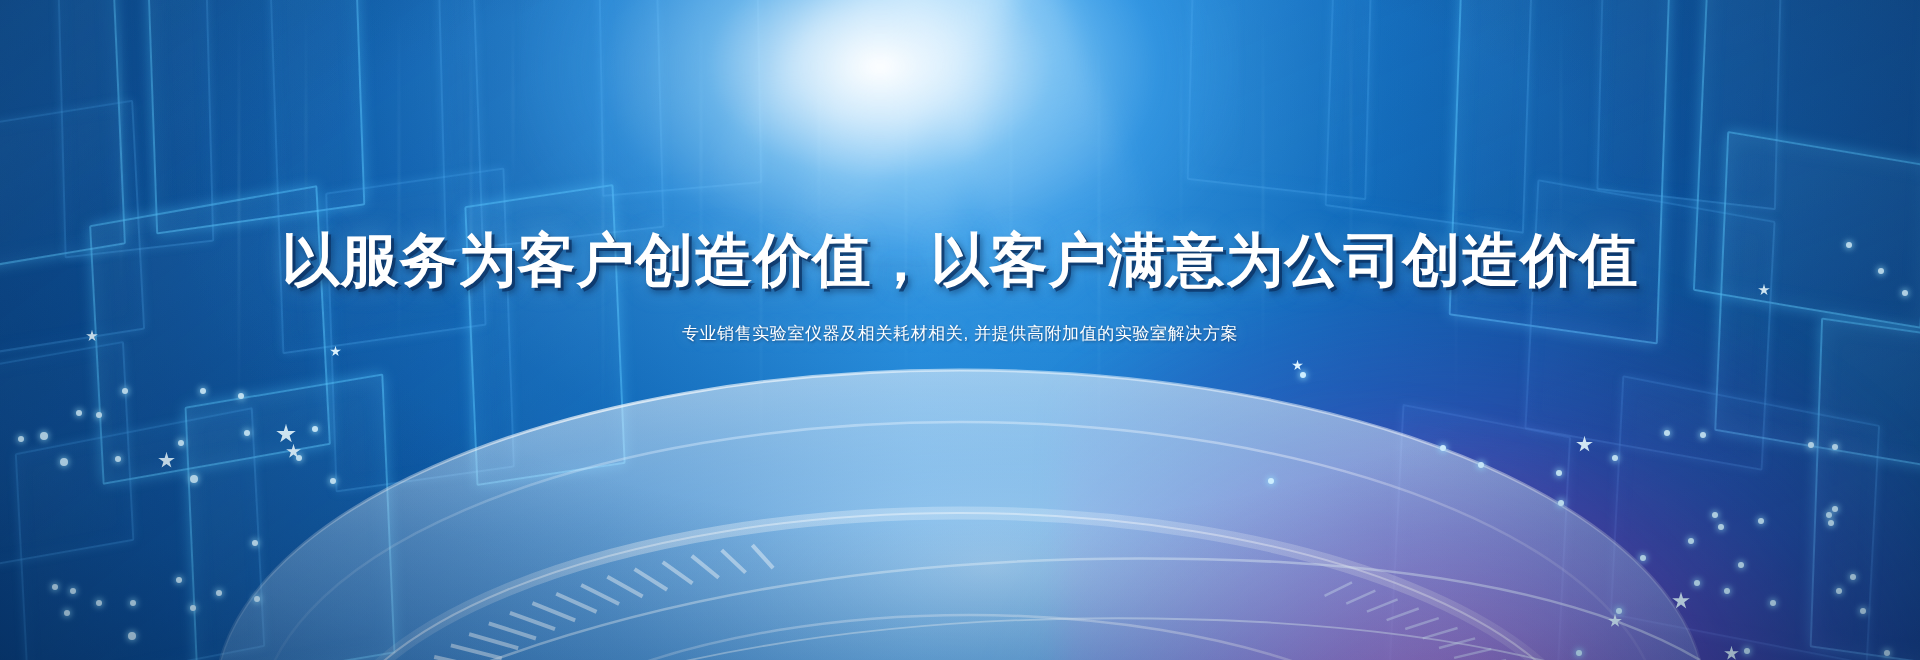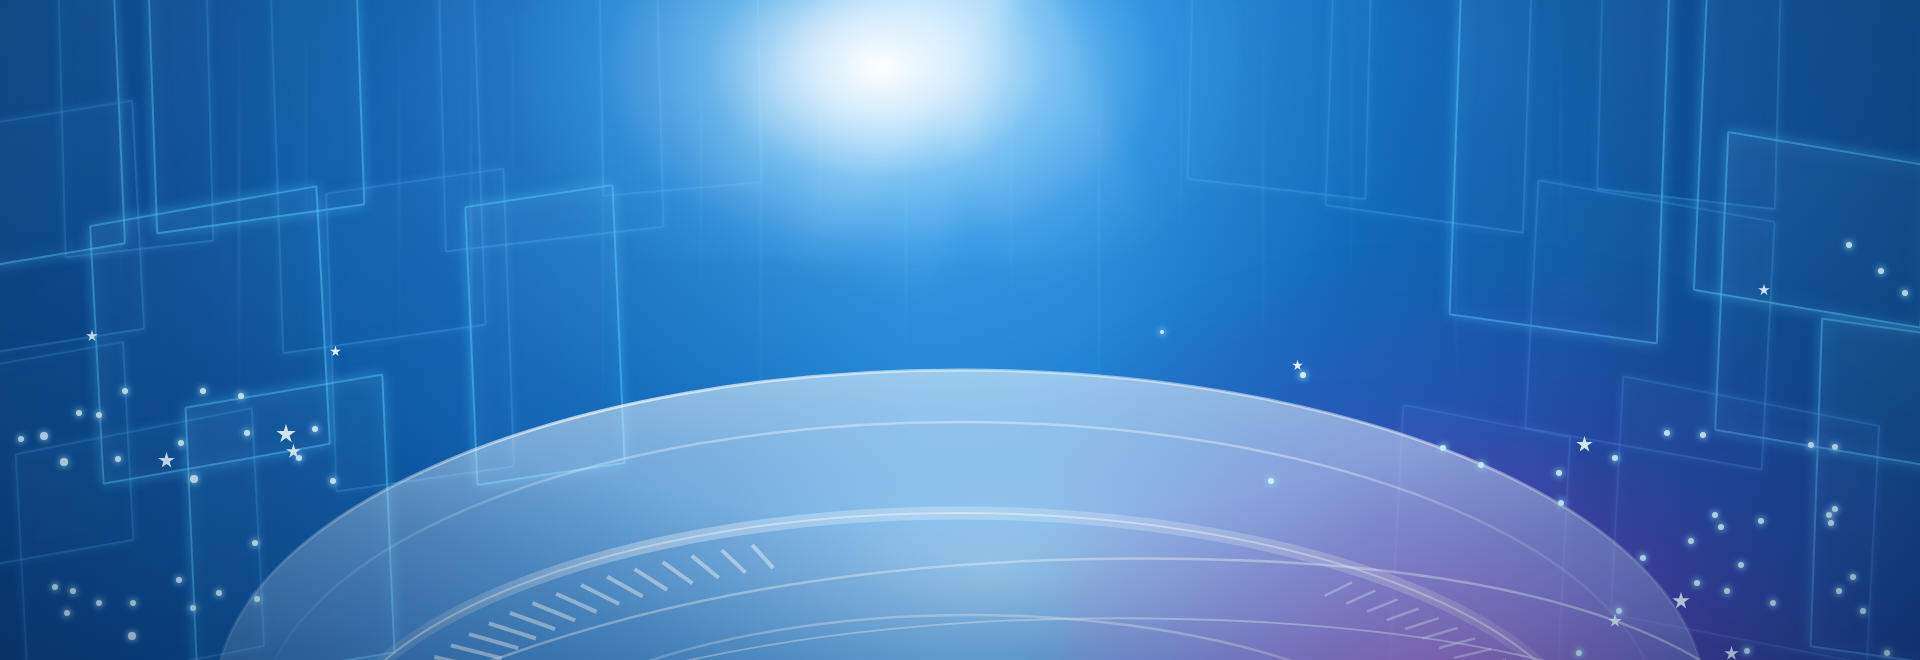--- a/index.html
+++ b/index.html
@@ -455,15 +455,17 @@
       <div class="star" style="left: 1724px; top: 646px; width: 15px; height: 15px;"></div>
       <div class="star" style="left: 1758px; top: 284px; width: 12px; height: 12px;"></div>
       <div class="star" style="left: 1292px; top: 360px; width: 11px; height: 11px;"></div>
       <div class="star" style="left: 86px; top: 330px; width: 12px; height: 12px;"></div>
       <div class="star" style="left: 330px; top: 346px; width: 11px; height: 11px;"></div>
     </div>
 
   <div class="vignette"></div>
 
   <div class="content">
+    <h1 class="title">以服务为客户创造价值，以客户满意为公司创造价值</h1>
+    <p class="subtitle">专业销售实验室仪器及相关耗材相关, 并提供高附加值的实验室解决方案</p>
   </div>
 
 </div>
 
 </body></html>

